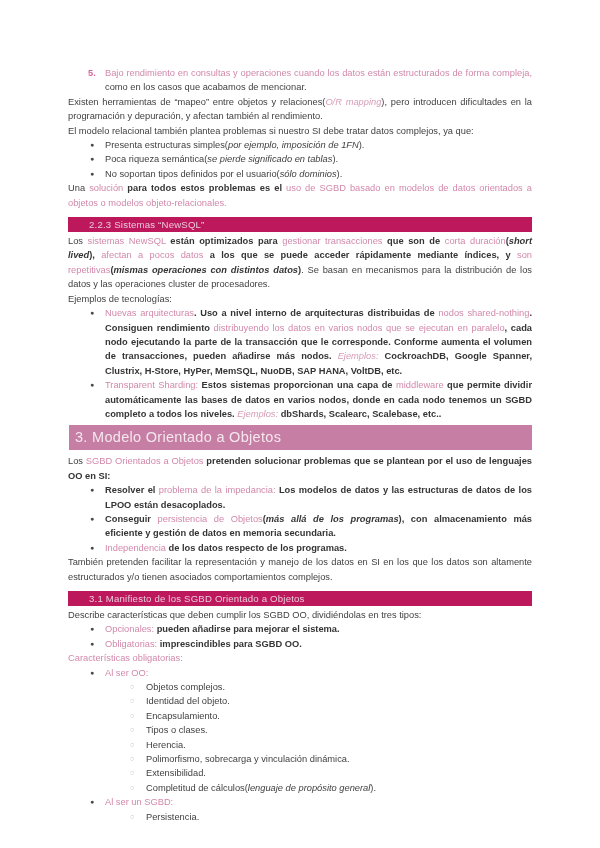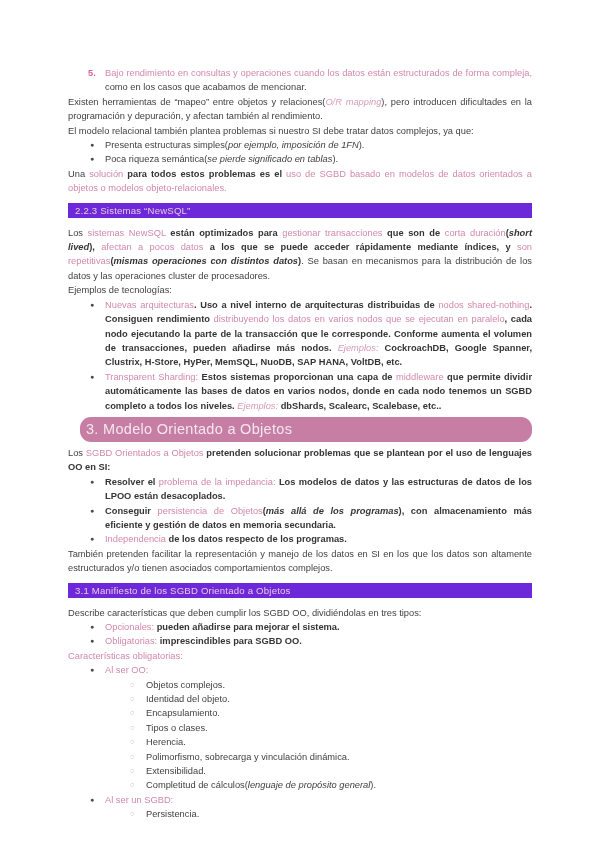--- a/index.html
+++ b/index.html
@@ -27,47 +27,47 @@
   .p{margin:0;}
   .num{position:relative;padding-left:37px;margin:0;}
   .num-label{position:absolute;left:20px;top:0;color:#d4679c;font-weight:700;}
   .li1{position:relative;padding-left:37px;margin:0;}
   .li1 > .marker{position:absolute;left:22px;top:0;color:#4a4a4a;font-size:7px;}
   .li1 > .marker::before{content:"\25CF";}
   .li2{position:relative;padding-left:78px;margin:0;text-align:left;}
   .li2 > .marker{position:absolute;left:62px;top:0;color:#cbb3c0;font-size:7.5px;}
   .li2 > .marker::before{content:"\25CB";}
   .h2{
-    background:#6d28d9;color:#e9cadb;
+    background:#be185d;color:#e9cadb;
     font-size:9.6px;line-height:13px;
-    padding:1px 4px 1px 7px;
-    margin:7px 0 8px 0;
+    padding:1px 4px 1px 21px;
+    margin:7px 0 2px 0;
     text-align:left;
     letter-spacing:0.2px;
   }
   .h1{
     background:#c77ea4;color:#f4e7ee;
     font-size:14.5px;line-height:20px;
     padding:2px 6px 3px 6px;
-    margin:4px 0 4px 12px;
+    margin:4px 0 4px 1px;
     text-align:left;
     letter-spacing:0.3px;
-    border-radius:11px;
   }
 </style>
 </head>
 <body>
 
 <div class="page">
   <div class="content" id="content">
       <div class="num"><span class="num-label">5.</span><span class="sp">Bajo rendimiento en consultas y operaciones cuando los datos están estructurados de forma compleja,</span><span class=""> como en los casos que acabamos de mencionar.</span></div>
       <div class="p"><span class="">Existen herramientas de “mapeo” entre objetos y relaciones(</span><span class="sp si">O/R mapping</span><span class="">), pero introducen dificultades en la programación y depuración, y afectan también al rendimiento.</span></div>
       <div class="p"><span class="">El modelo relacional también plantea problemas si nuestro SI debe tratar datos complejos, ya que:</span></div>
       <div class="li1"><span class="marker"></span><span class="">Presenta estructuras simples(</span><span class="si">por ejemplo, imposición de 1FN</span><span class="">).</span></div>
       <div class="li1"><span class="marker"></span><span class="">Poca riqueza semántica(</span><span class="si">se pierde significado en tablas</span><span class="">).</span></div>
+      <div class="li1"><span class="marker"></span><span class="">No soportan tipos definidos por el usuario(</span><span class="si">sólo dominios</span><span class="">).</span></div>
       <div class="p"><span class="">Una </span><span class="sp">solución </span><span class="sb">para todos estos problemas es el </span><span class="sp">uso de SGBD basado en modelos de datos orientados a objetos o modelos objeto-relacionales.</span></div>
       <div class="h2">2.2.3 Sistemas “NewSQL”</div>
       <div class="p"><span class="">Los </span><span class="sp">sistemas NewSQL </span><span class="sb">están optimizados para </span><span class="sp">gestionar transacciones </span><span class="sb">que son de </span><span class="sp">corta duración</span><span class="sb">(</span><span class="sb si">short lived</span><span class="sb">), </span><span class="sp">afectan a pocos datos </span><span class="sb">a los que se puede acceder rápidamente mediante índices, y </span><span class="sp">son repetitivas</span><span class="sb">(</span><span class="sb si">mismas operaciones con distintos datos</span><span class="sb">)</span><span class="">. Se basan en mecanismos para la distribución de los datos y las operaciones cluster de procesadores.</span></div>
       <div class="p"><span class="">Ejemplos de tecnologías:</span></div>
       <div class="li1"><span class="marker"></span><span class="sp">Nuevas arquitecturas</span><span class="sb">. Uso a nivel interno de arquitecturas distribuidas de </span><span class="sp">nodos shared-nothing</span><span class="sb">. Consiguen rendimiento </span><span class="sp">distribuyendo los datos en varios nodos que se ejecutan en paralelo</span><span class="sb">, cada nodo ejecutando la parte de la transacción que le corresponde. Conforme aumenta el volumen de transacciones, pueden añadirse más nodos. </span><span class="sp si">Ejemplos: </span><span class="sb">CockroachDB, Google Spanner, Clustrix, H-Store, HyPer, MemSQL, NuoDB, SAP HANA, VoltDB, etc.</span></div>
       <div class="li1"><span class="marker"></span><span class="sp">Transparent Sharding: </span><span class="sb">Estos sistemas proporcionan una capa de </span><span class="sp">middleware </span><span class="sb">que permite dividir automáticamente las bases de datos en varios nodos, donde en cada nodo tenemos un SGBD completo a todos los niveles. </span><span class="sp si">Ejemplos: </span><span class="sb">dbShards, Scalearc, Scalebase, etc..</span></div>
       <div class="h1">3. Modelo Orientado a Objetos</div>
       <div class="p"><span class="">Los </span><span class="sp">SGBD Orientados a Objetos </span><span class="sb">pretenden solucionar problemas que se plantean por el uso de lenguajes OO en SI:</span></div>
       <div class="li1"><span class="marker"></span><span class="sb">Resolver el </span><span class="sp">problema de la impedancia: </span><span class="sb">Los modelos de datos y las estructuras de datos de los LPOO están desacoplados.</span></div>
       <div class="li1"><span class="marker"></span><span class="sb">Conseguir </span><span class="sp">persistencia de Objetos</span><span class="sb">(</span><span class="sb si">más allá de los programas</span><span class="sb">), con almacenamiento más eficiente y gestión de datos en memoria secundaria.</span></div>

